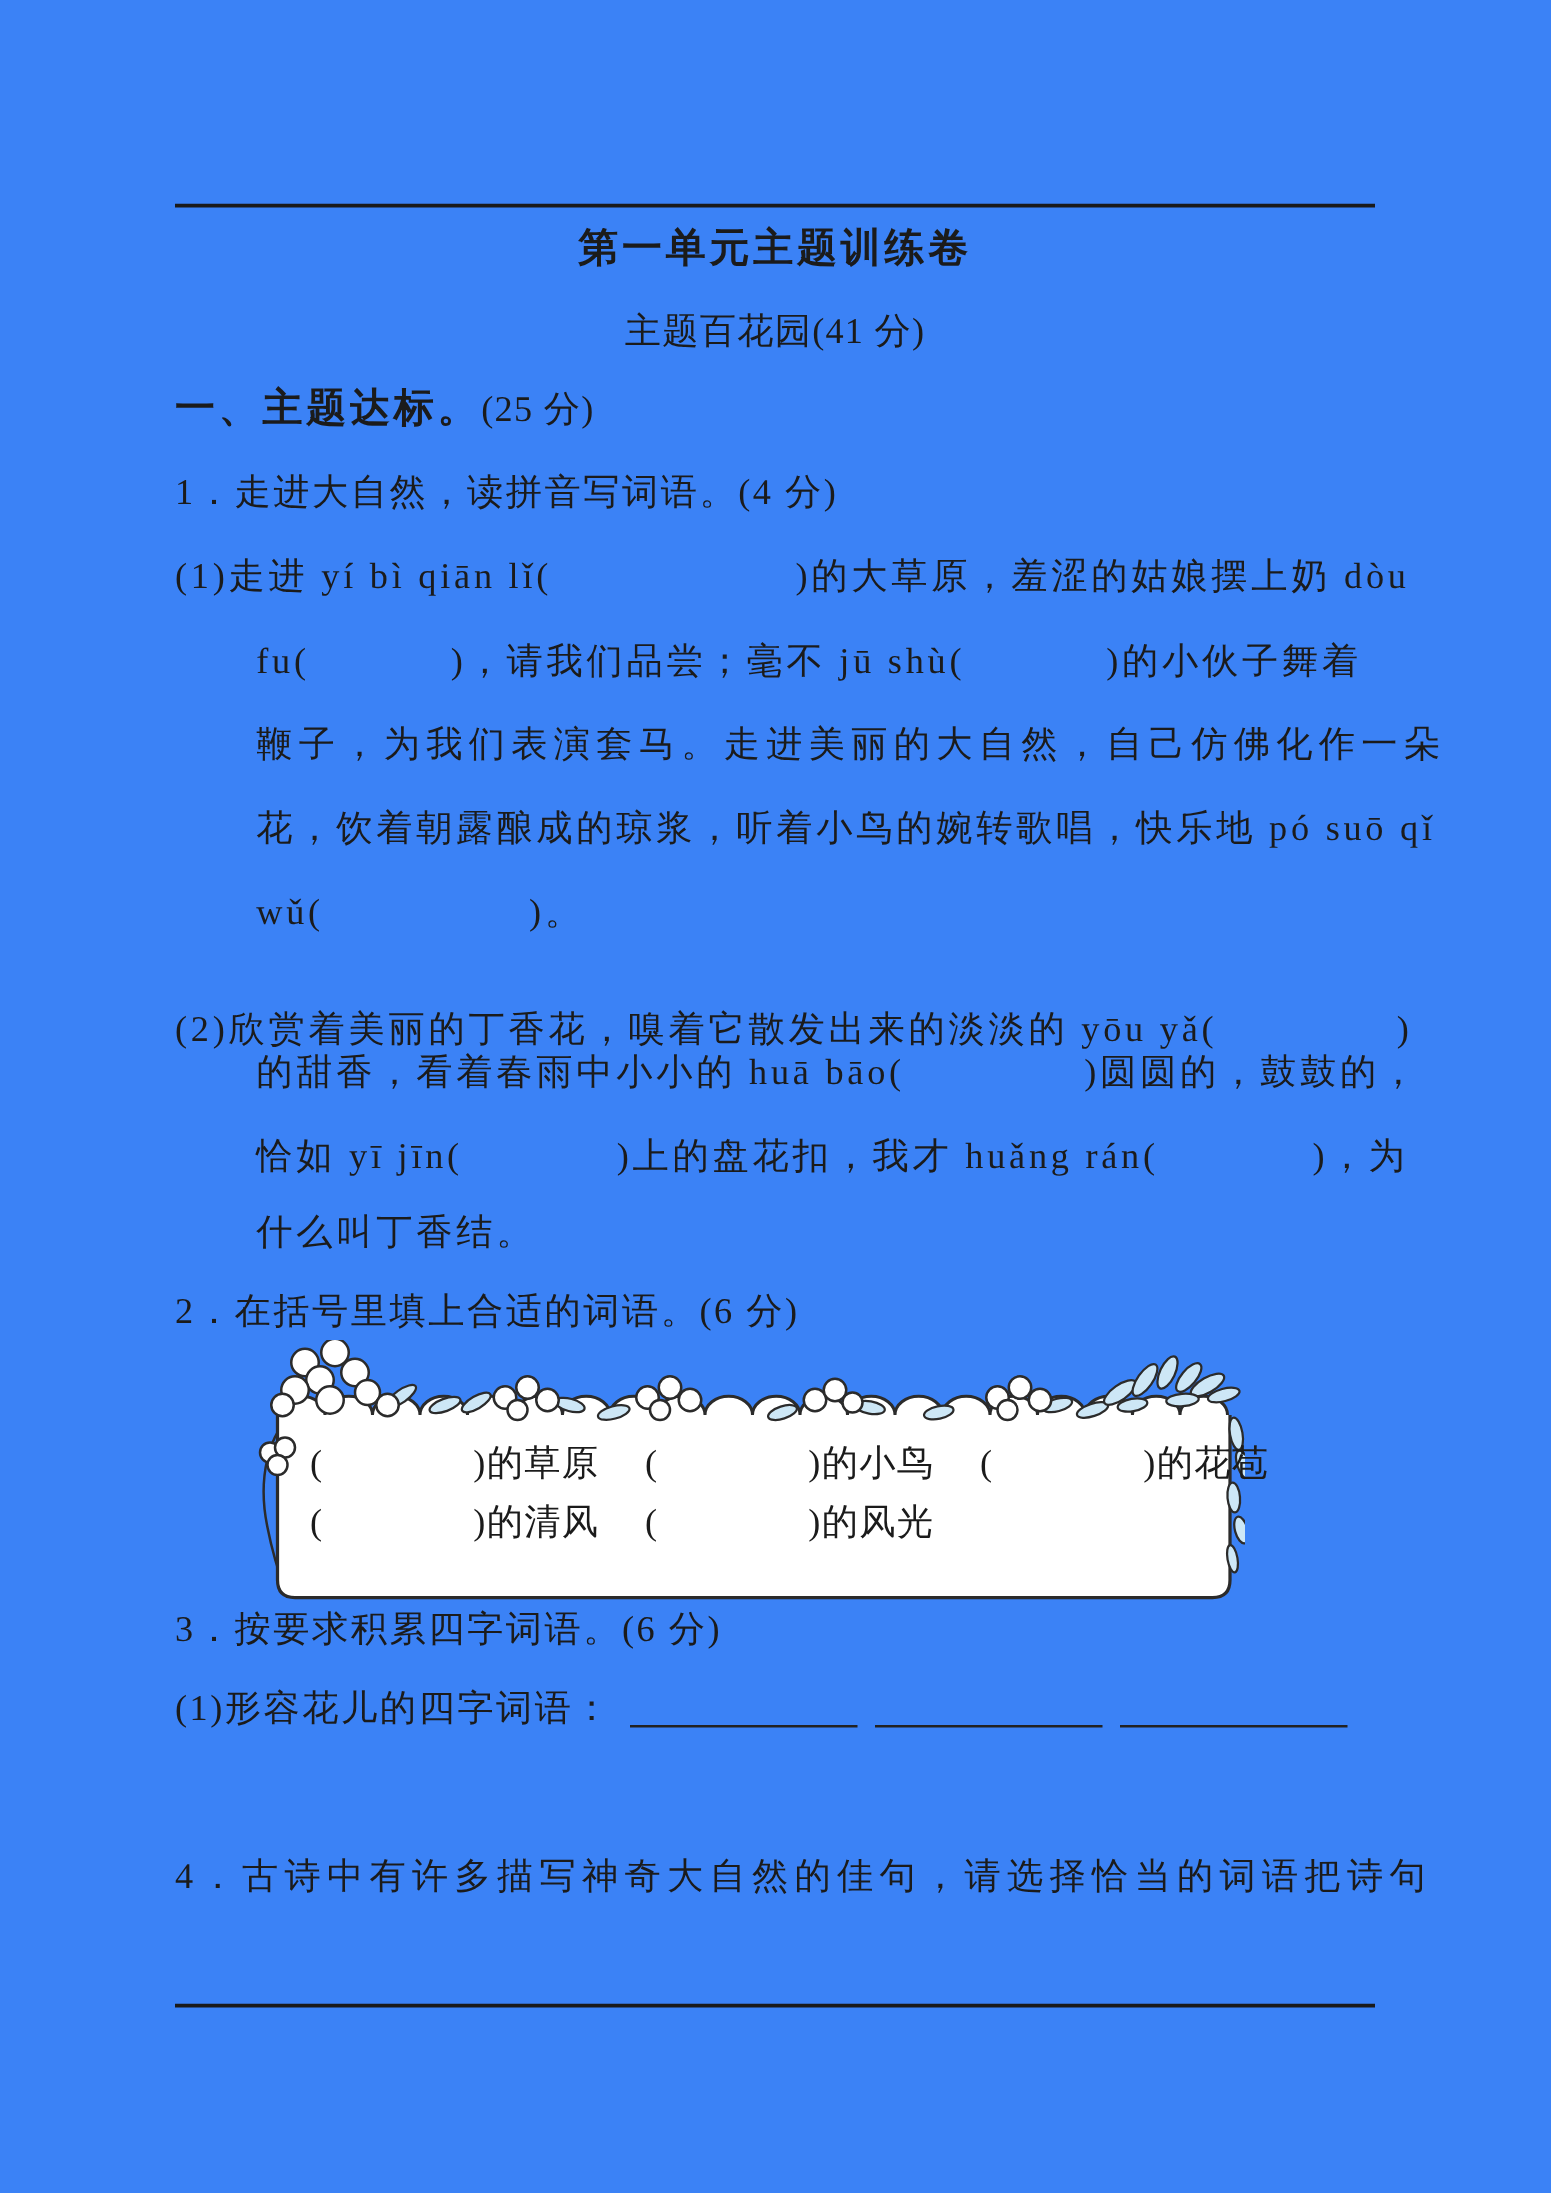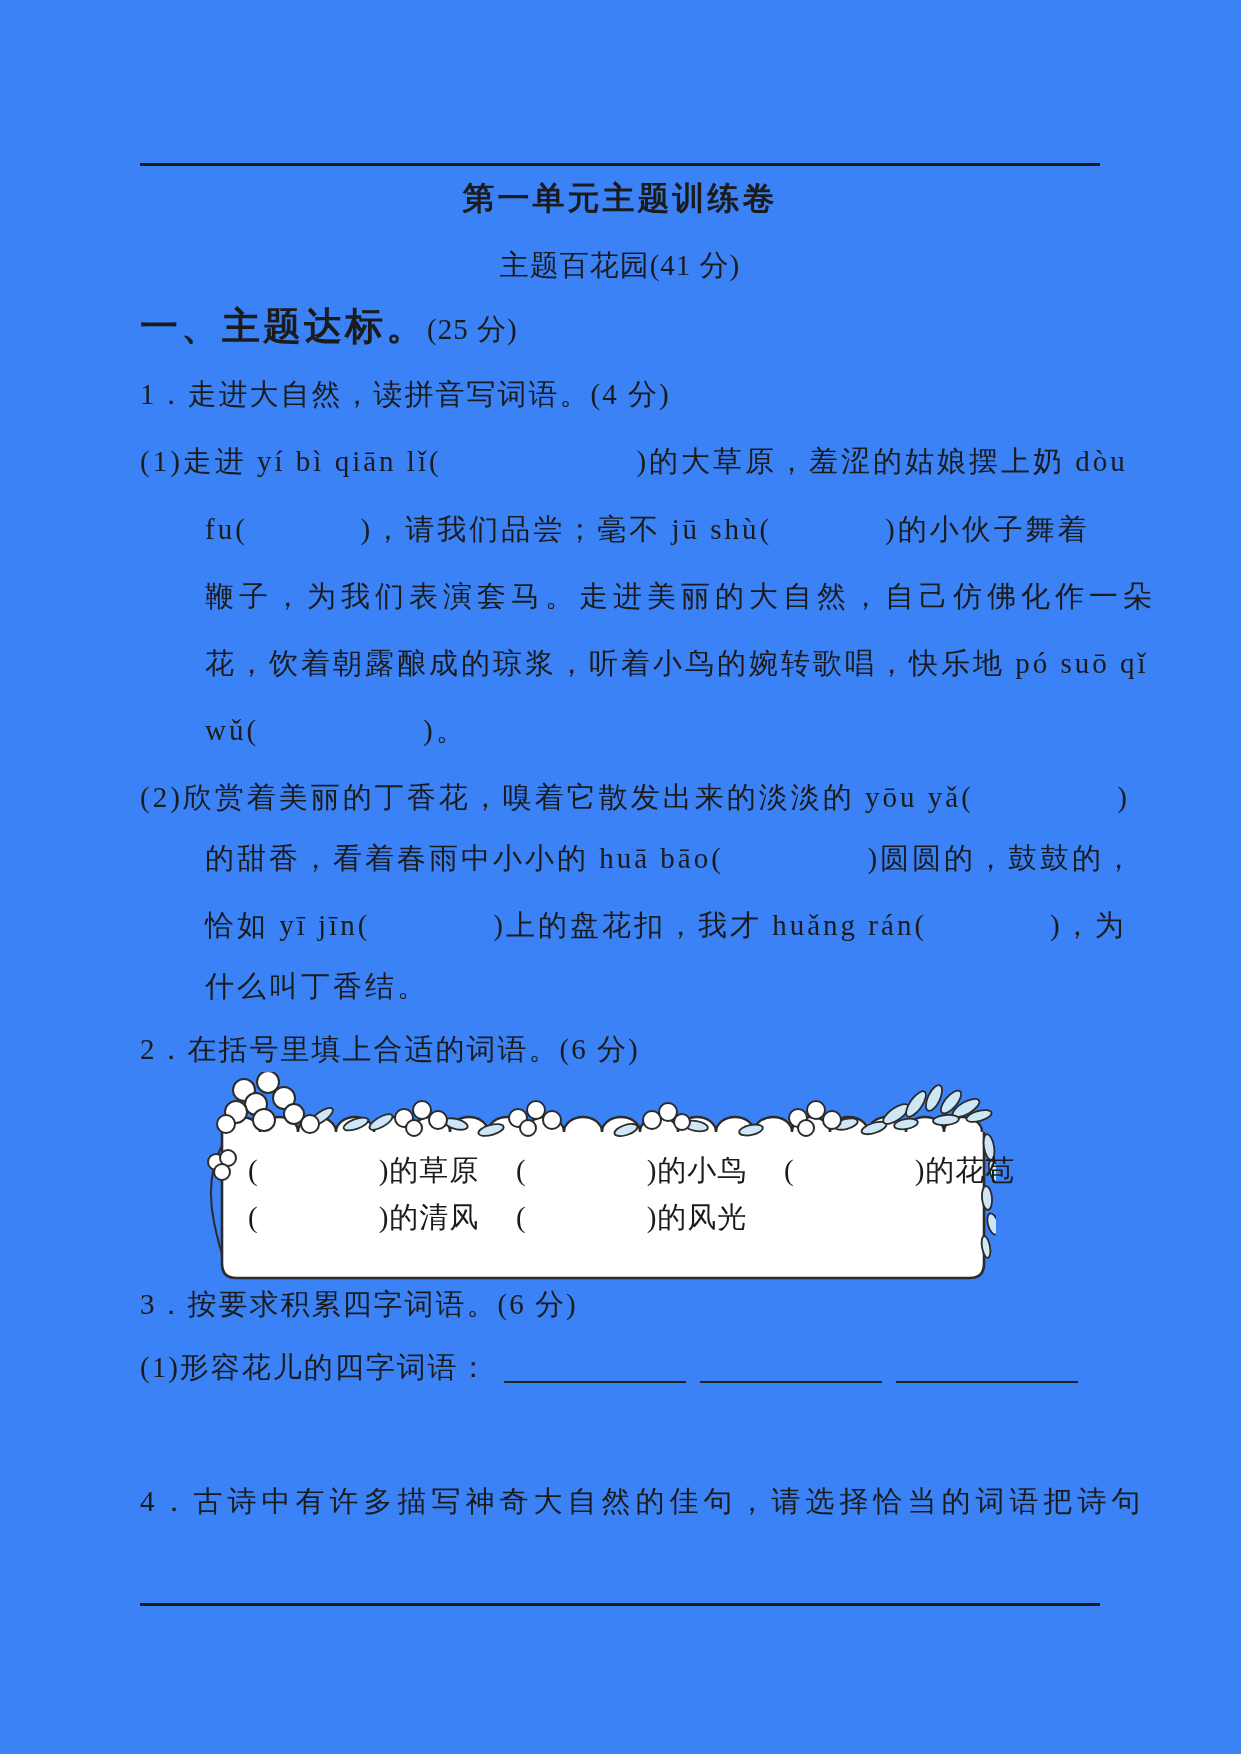--- a/index.html
+++ b/index.html
@@ -10,21 +10,21 @@
     margin:0 auto;
     font-family:"Liberation Serif","DejaVu Serif",serif;
     color:#1b1b1b;
     overflow:hidden;
   }
   .rule{position:absolute;left:140px;width:960px;height:3px;background:#1a1a1a;}
   .line{position:absolute;font-size:29px;letter-spacing:3px;white-space:pre;line-height:36px;}
   .centered{left:140px;width:960px;text-align:center;}
   .heiti{font-family:"Liberation Sans","DejaVu Sans",sans-serif;font-weight:bold;}
   .title{font-size:32px;letter-spacing:3px;}
-  .section{font-size:38px;letter-spacing:3px;}
+  .section{font-size:32px;letter-spacing:3px;}
   .score{font-family:"Liberation Serif","DejaVu Serif",serif;font-weight:normal;font-size:29px;letter-spacing:1px;}
   .wide{letter-spacing:5px;}
   .q3line{white-space:normal;letter-spacing:2px;}
   .blank{
     display:inline-block;width:182px;height:4px;
     border-bottom:2.5px solid #222;
     vertical-align:-6px;margin-left:14px;
   }
   .boxrow{position:absolute;display:flex;font-size:29px;letter-spacing:1px;}
   .cell{white-space:pre;}
@@ -46,21 +46,21 @@
   </div>
 
   <div class="line" style="top:376px;left:140px;letter-spacing:2px;">1．走进大自然，读拼音写词语。(4 分)</div>
 
   <div class="line" style="top:443px;left:140px;">(1)走进 yí bì qiān lǐ(                   )的大草原，羞涩的姑娘摆上奶 dòu</div>
   <div class="line" style="top:511px;left:205px;">fu(           )，请我们品尝；毫不 jū shù(           )的小伙子舞着</div>
   <div class="line wide" style="top:578px;left:205px;">鞭子，为我们表演套马。走进美丽的大自然，自己仿佛化作一朵</div>
   <div class="line" style="top:645px;left:205px;">花，饮着朝露酿成的琼浆，听着小鸟的婉转歌唱，快乐地 pó suō qǐ</div>
   <div class="line" style="top:712px;left:205px;">wǔ(                )。</div>
 
-  <div class="line" style="top:779px;left:140px;">(2)欣赏着美丽的丁香花，嗅着它散发出来的淡淡的 yōu yǎ(              )</div>
+  <div class="line" style="top:806px;left:140px;">(2)欣赏着美丽的丁香花，嗅着它散发出来的淡淡的 yōu yǎ(              )</div>
   <div class="line" style="top:840px;left:205px;">的甜香，看着春雨中小小的 huā bāo(              )圆圆的，鼓鼓的，</div>
   <div class="line" style="top:907px;left:205px;">恰如 yī jīn(            )上的盘花扣，我才 huǎng rán(            )，为</div>
   <div class="line" style="top:968px;left:205px;">什么叫丁香结。</div>
 
   <div class="line" style="top:1031px;left:140px;letter-spacing:2px;">2．在括号里填上合适的词语。(6 分)</div>
 
   <div style="position:absolute;left:206px;top:1072px;width:790px;height:230px;">
     <svg width="790" height="225" viewBox="0 0 790 225">
 
       <path d="M30,58 C 8,74 0,112 8,150 C 13,176 19,192 24,206" fill="none" stroke="#2b2b2b" stroke-width="2"></path>

